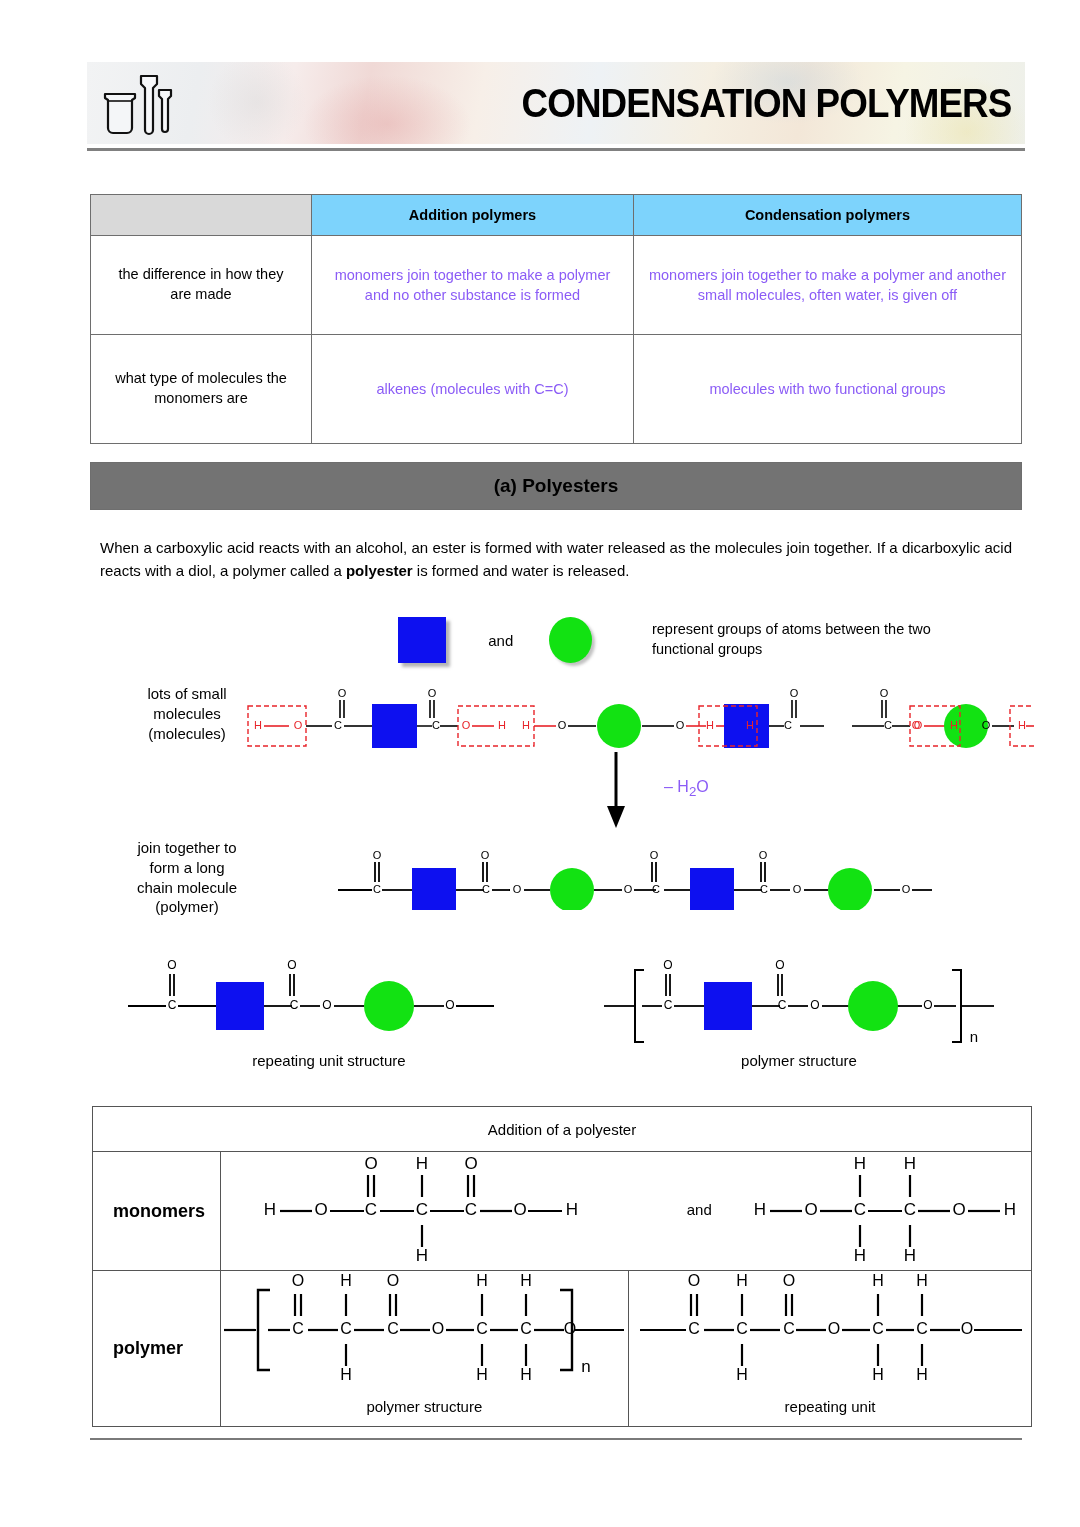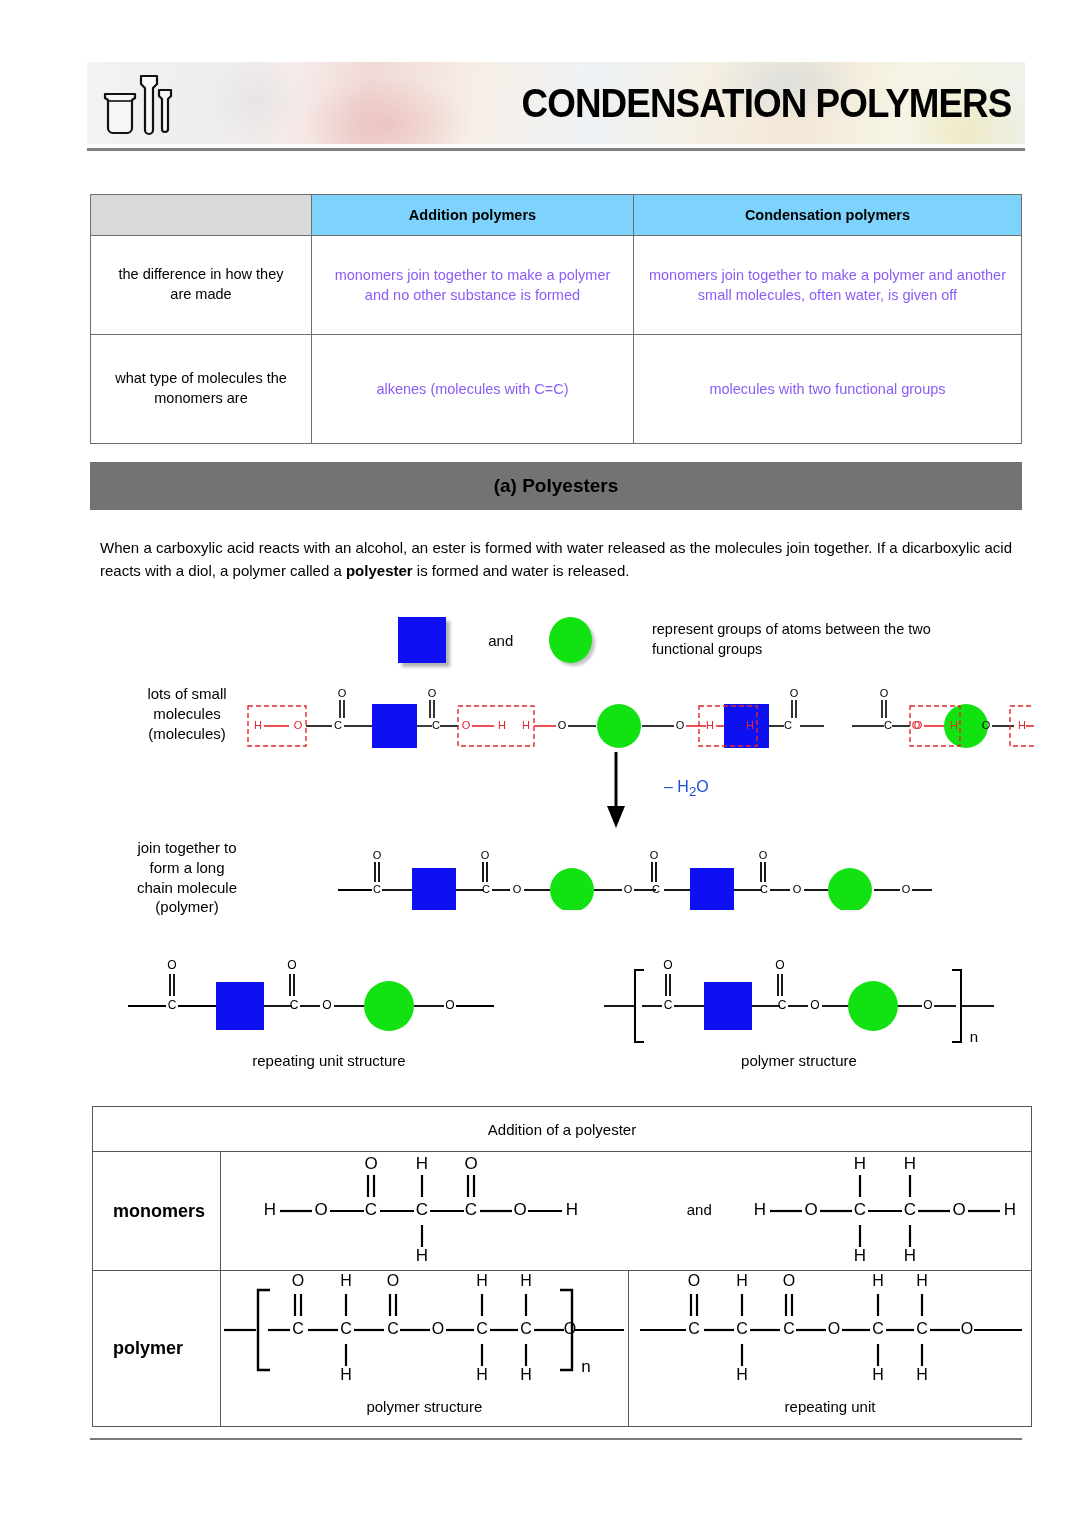--- a/index.html
+++ b/index.html
@@ -200,21 +200,21 @@
     </g>
   </svg>
   </div>
 
   <div class="svgbox" style="left:592px;top:752px;width:130px;height:80px;">
     <svg width="130" height="80" viewBox="0 0 130 80">
       <line x1="12" y1="0" x2="12" y2="62" stroke="#000" stroke-width="3"></line>
       <polygon points="12,76 3,54 21,54" fill="#000"></polygon>
     </svg>
   </div>
-  <div style="position:absolute;left:652px;top:778px;font-size:16px;color:#1d4ed8;">– H<sub>2</sub>O</div>
+  <div style="position:absolute;left:652px;top:778px;font-size:16px;color:#8b5cf6;">– H<sub>2</sub>O</div>
 
   <div class="dlabel" style="left:100px;top:838px;width:150px;">
     <div>join together to</div>
     <div>form a long</div>
     <div>chain molecule</div>
     <div>(polymer)</div>
   </div>
 
   <div class="svgbox" style="left:322px;top:840px;width:600px;height:70px;">
   <svg width="600" height="70" viewBox="0 0 600 70">

